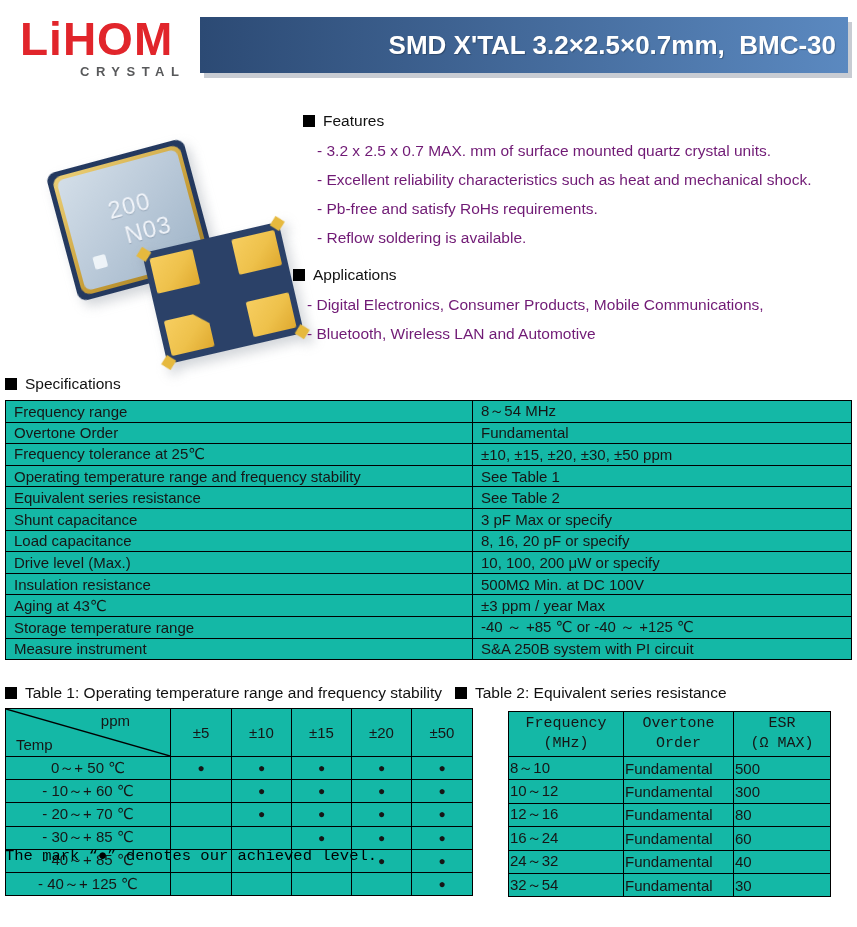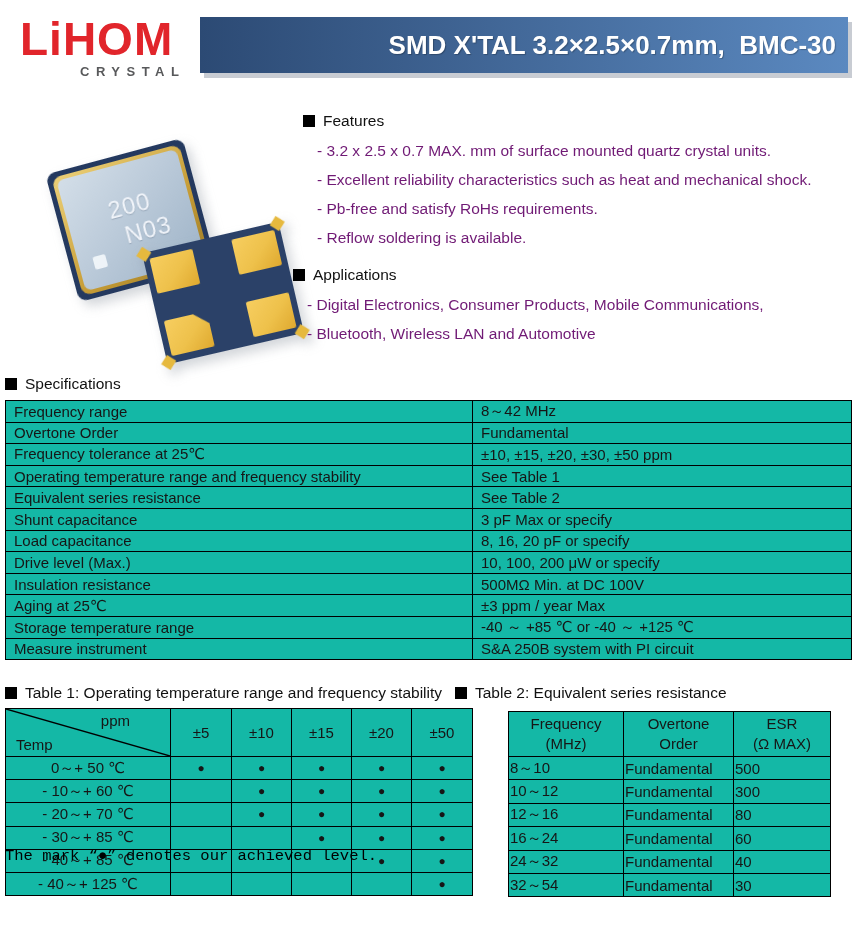--- a/index.html
+++ b/index.html
@@ -69,21 +69,21 @@
   .t1{width:468px;margin-top:6px;}
   .t1 th{height:45px;position:relative;}
   .t1 td{height:20.2px;text-align:center;}
   .t1 td.t1-temp{font-size:15px;}
   .t1 td.t1-mark{font-size:12px;}
   .diag-cell{padding:0;}
   .diag-svg{position:absolute;inset:0;width:100%;height:100%;}
   .diag-ppm{position:absolute;top:3px;right:40px;font-size:15px;}
   .diag-temp{position:absolute;bottom:3px;left:10px;font-size:15px;}
   .t2{width:322px;margin-top:9px;margin-left:53px;}
-  .t2 th{height:42px;line-height:20px;}
+  .t2 th{height:42px;line-height:20px;font-family:Liberation Mono, monospace;}
   .t2 td{height:20.4px;margin-top:20px;}
 
   .footnote{position:absolute;left:5px;top:847px;font-size:15.5px;color:#000000;font-family:Liberation Mono, monospace;}
 </style>
 </head>
 <body>
 
 <div class="page">
 
   <div class="logo">
@@ -146,21 +146,21 @@
       <span>Specifications</span>
     </div>
     <table class="spec-table">
       <colgroup>
           <col style="width:467px">
           <col style="width:379px">
         </colgroup>
       <tbody>
           <tr>
             <td class="spec-label">Frequency range</td>
-            <td class="spec-value">8～42 MHz</td>
+            <td class="spec-value">8～54 MHz</td>
           </tr>
           <tr>
             <td class="spec-label">Overtone Order</td>
             <td class="spec-value">Fundamental</td>
           </tr>
           <tr>
             <td class="spec-label">Frequency tolerance at 25℃</td>
             <td class="spec-value">±10, ±15, ±20, ±30, ±50 ppm</td>
           </tr>
           <tr>
@@ -181,21 +181,21 @@
           </tr>
           <tr>
             <td class="spec-label">Drive level (Max.)</td>
             <td class="spec-value">10, 100, 200 μW or specify</td>
           </tr>
           <tr>
             <td class="spec-label">Insulation resistance</td>
             <td class="spec-value">500MΩ Min. at DC 100V</td>
           </tr>
           <tr>
-            <td class="spec-label">Aging at 25℃</td>
+            <td class="spec-label">Aging at 43℃</td>
             <td class="spec-value">±3 ppm / year Max</td>
           </tr>
           <tr>
             <td class="spec-label">Storage temperature range</td>
             <td class="spec-value">-40 ～ +85 ℃ or -40 ～ +125 ℃</td>
           </tr>
           <tr>
             <td class="spec-label">Measure instrument</td>
             <td class="spec-value">S&amp;A 250B system with PI circuit</td>
           </tr>

